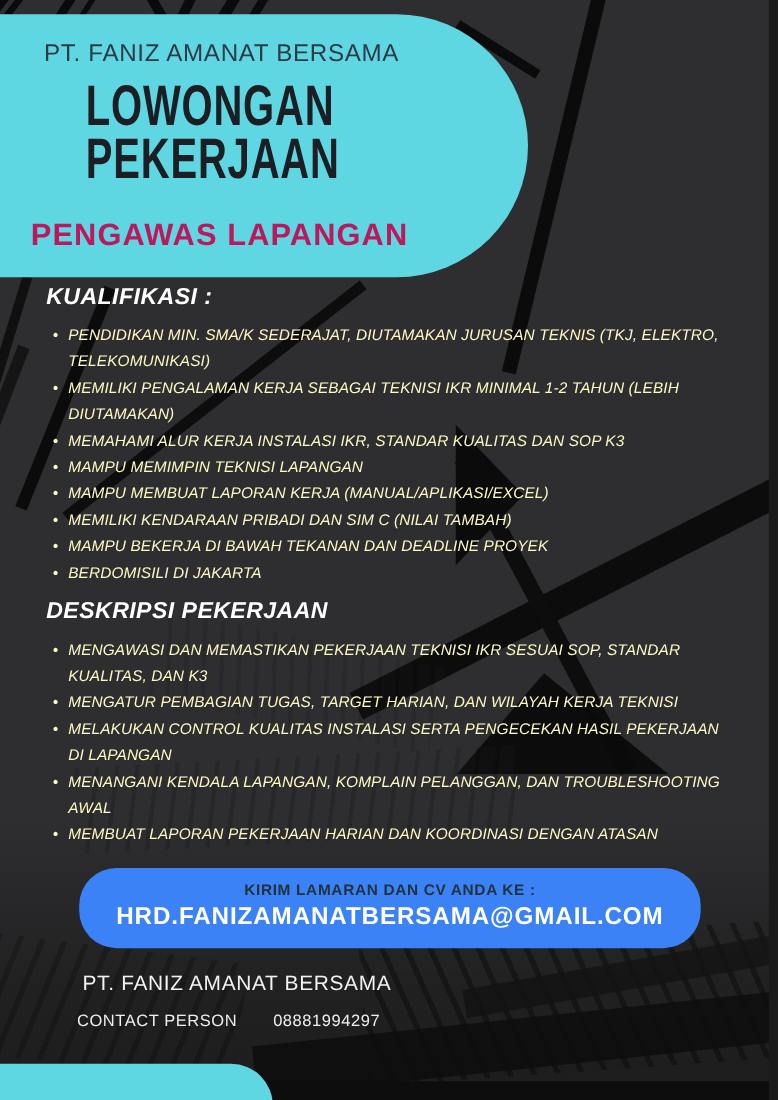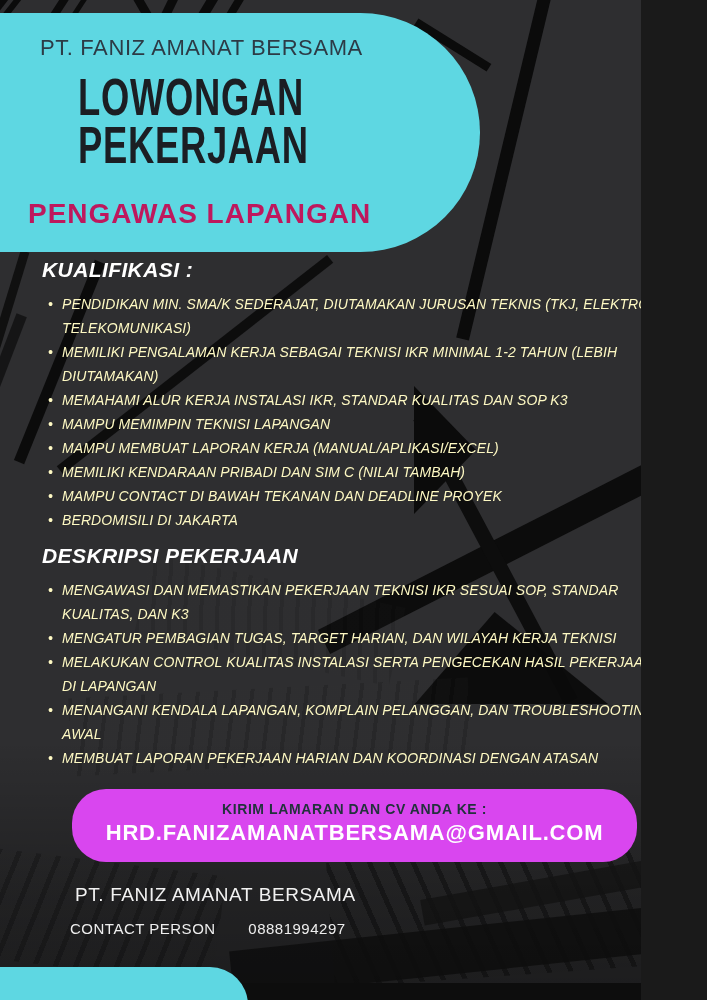--- a/index.html
+++ b/index.html
@@ -1,18 +1,18 @@
 <!DOCTYPE html>
 <html><head>
 <meta charset="utf-8">
 <style>
   * { margin:0; padding:0; box-sizing:border-box; }
   html,body { background:#1a1a1a; }
   .poster {
-    position:relative; width:641px; height:1000px; overflow:hidden;
+    position:relative; width:699px; height:1000px; overflow:hidden;
     background:#2e2e30;
     font-family:"Liberation Sans", sans-serif;
   }
   
   .bg { position:absolute; inset:0; z-index:1; }
   .shape { position:absolute; background:#0b0b0b; }
   .s1  { left:-6px;  top:-26px; width:9px;  height:62px;  transform:rotate(38deg); }
   .s2  { left:12px;  top:-26px; width:6px;  height:58px;  transform:rotate(38deg); }
   .s3  { left:58px;  top:-28px; width:8px;  height:62px;  transform:rotate(33deg); }
   .s4  { left:80px;  top:-26px; width:5px;  height:56px;  transform:rotate(33deg); }
@@ -72,21 +72,21 @@
     position:relative; font-size:14px; line-height:24px; letter-spacing:.1px;
     color:#fef9c3; font-weight:500;
   }
   .content li::before {
     content:"•"; position:absolute; left:-14px; top:0；
     color:#ececec;
   }
   
   .banner {
     position:absolute; left:72px; top:789px; width:565px; height:73px;
-    background:#d946ef; border-radius:34px; z-index:2; text-align:center;
+    background:#3b82f6; border-radius:34px; z-index:2; text-align:center;
   }
   .banner-label {
     margin-top:12px; font-size:14px; font-weight:800; color:#22323c; letter-spacing:.6px;
   }
   .banner-email {
     display:inline-block; margin-top:3px; font-size:22px; font-weight:800;
     color:#ffffff; letter-spacing:.8px; 
     text-underline-offset:3px; cursor:pointer;
   }
   
@@ -149,21 +149,21 @@
 
   <div class="content">
     <h2>KUALIFIKASI :</h2>
     <ul>
       <li>PENDIDIKAN MIN. SMA/K SEDERAJAT, DIUTAMAKAN JURUSAN TEKNIS (TKJ, ELEKTRO, TELEKOMUNIKASI)</li>
       <li>MEMILIKI PENGALAMAN KERJA SEBAGAI TEKNISI IKR MINIMAL 1-2 TAHUN (LEBIH DIUTAMAKAN)</li>
       <li>MEMAHAMI ALUR KERJA INSTALASI IKR, STANDAR KUALITAS DAN SOP K3</li>
       <li>MAMPU MEMIMPIN TEKNISI LAPANGAN</li>
       <li>MAMPU MEMBUAT LAPORAN KERJA (MANUAL/APLIKASI/EXCEL)</li>
       <li>MEMILIKI KENDARAAN PRIBADI DAN SIM C (NILAI TAMBAH)</li>
-      <li>MAMPU CONTACT DI BAWAH TEKANAN DAN DEADLINE PROYEK</li>
+      <li>MAMPU BEKERJA DI BAWAH TEKANAN DAN DEADLINE PROYEK</li>
       <li>BERDOMISILI DI JAKARTA</li>
     </ul>
     <h2>DESKRIPSI PEKERJAAN</h2>
     <ul>
       <li>MENGAWASI DAN MEMASTIKAN PEKERJAAN TEKNISI IKR SESUAI SOP, STANDAR KUALITAS, DAN K3</li>
       <li>MENGATUR PEMBAGIAN TUGAS, TARGET HARIAN, DAN WILAYAH KERJA TEKNISI</li>
       <li>MELAKUKAN CONTROL KUALITAS INSTALASI SERTA PENGECEKAN HASIL PEKERJAAN DI LAPANGAN</li>
       <li>MENANGANI KENDALA LAPANGAN, KOMPLAIN PELANGGAN, DAN TROUBLESHOOTING AWAL</li>
       <li>MEMBUAT LAPORAN PEKERJAAN HARIAN DAN KOORDINASI DENGAN ATASAN</li>
     </ul>

